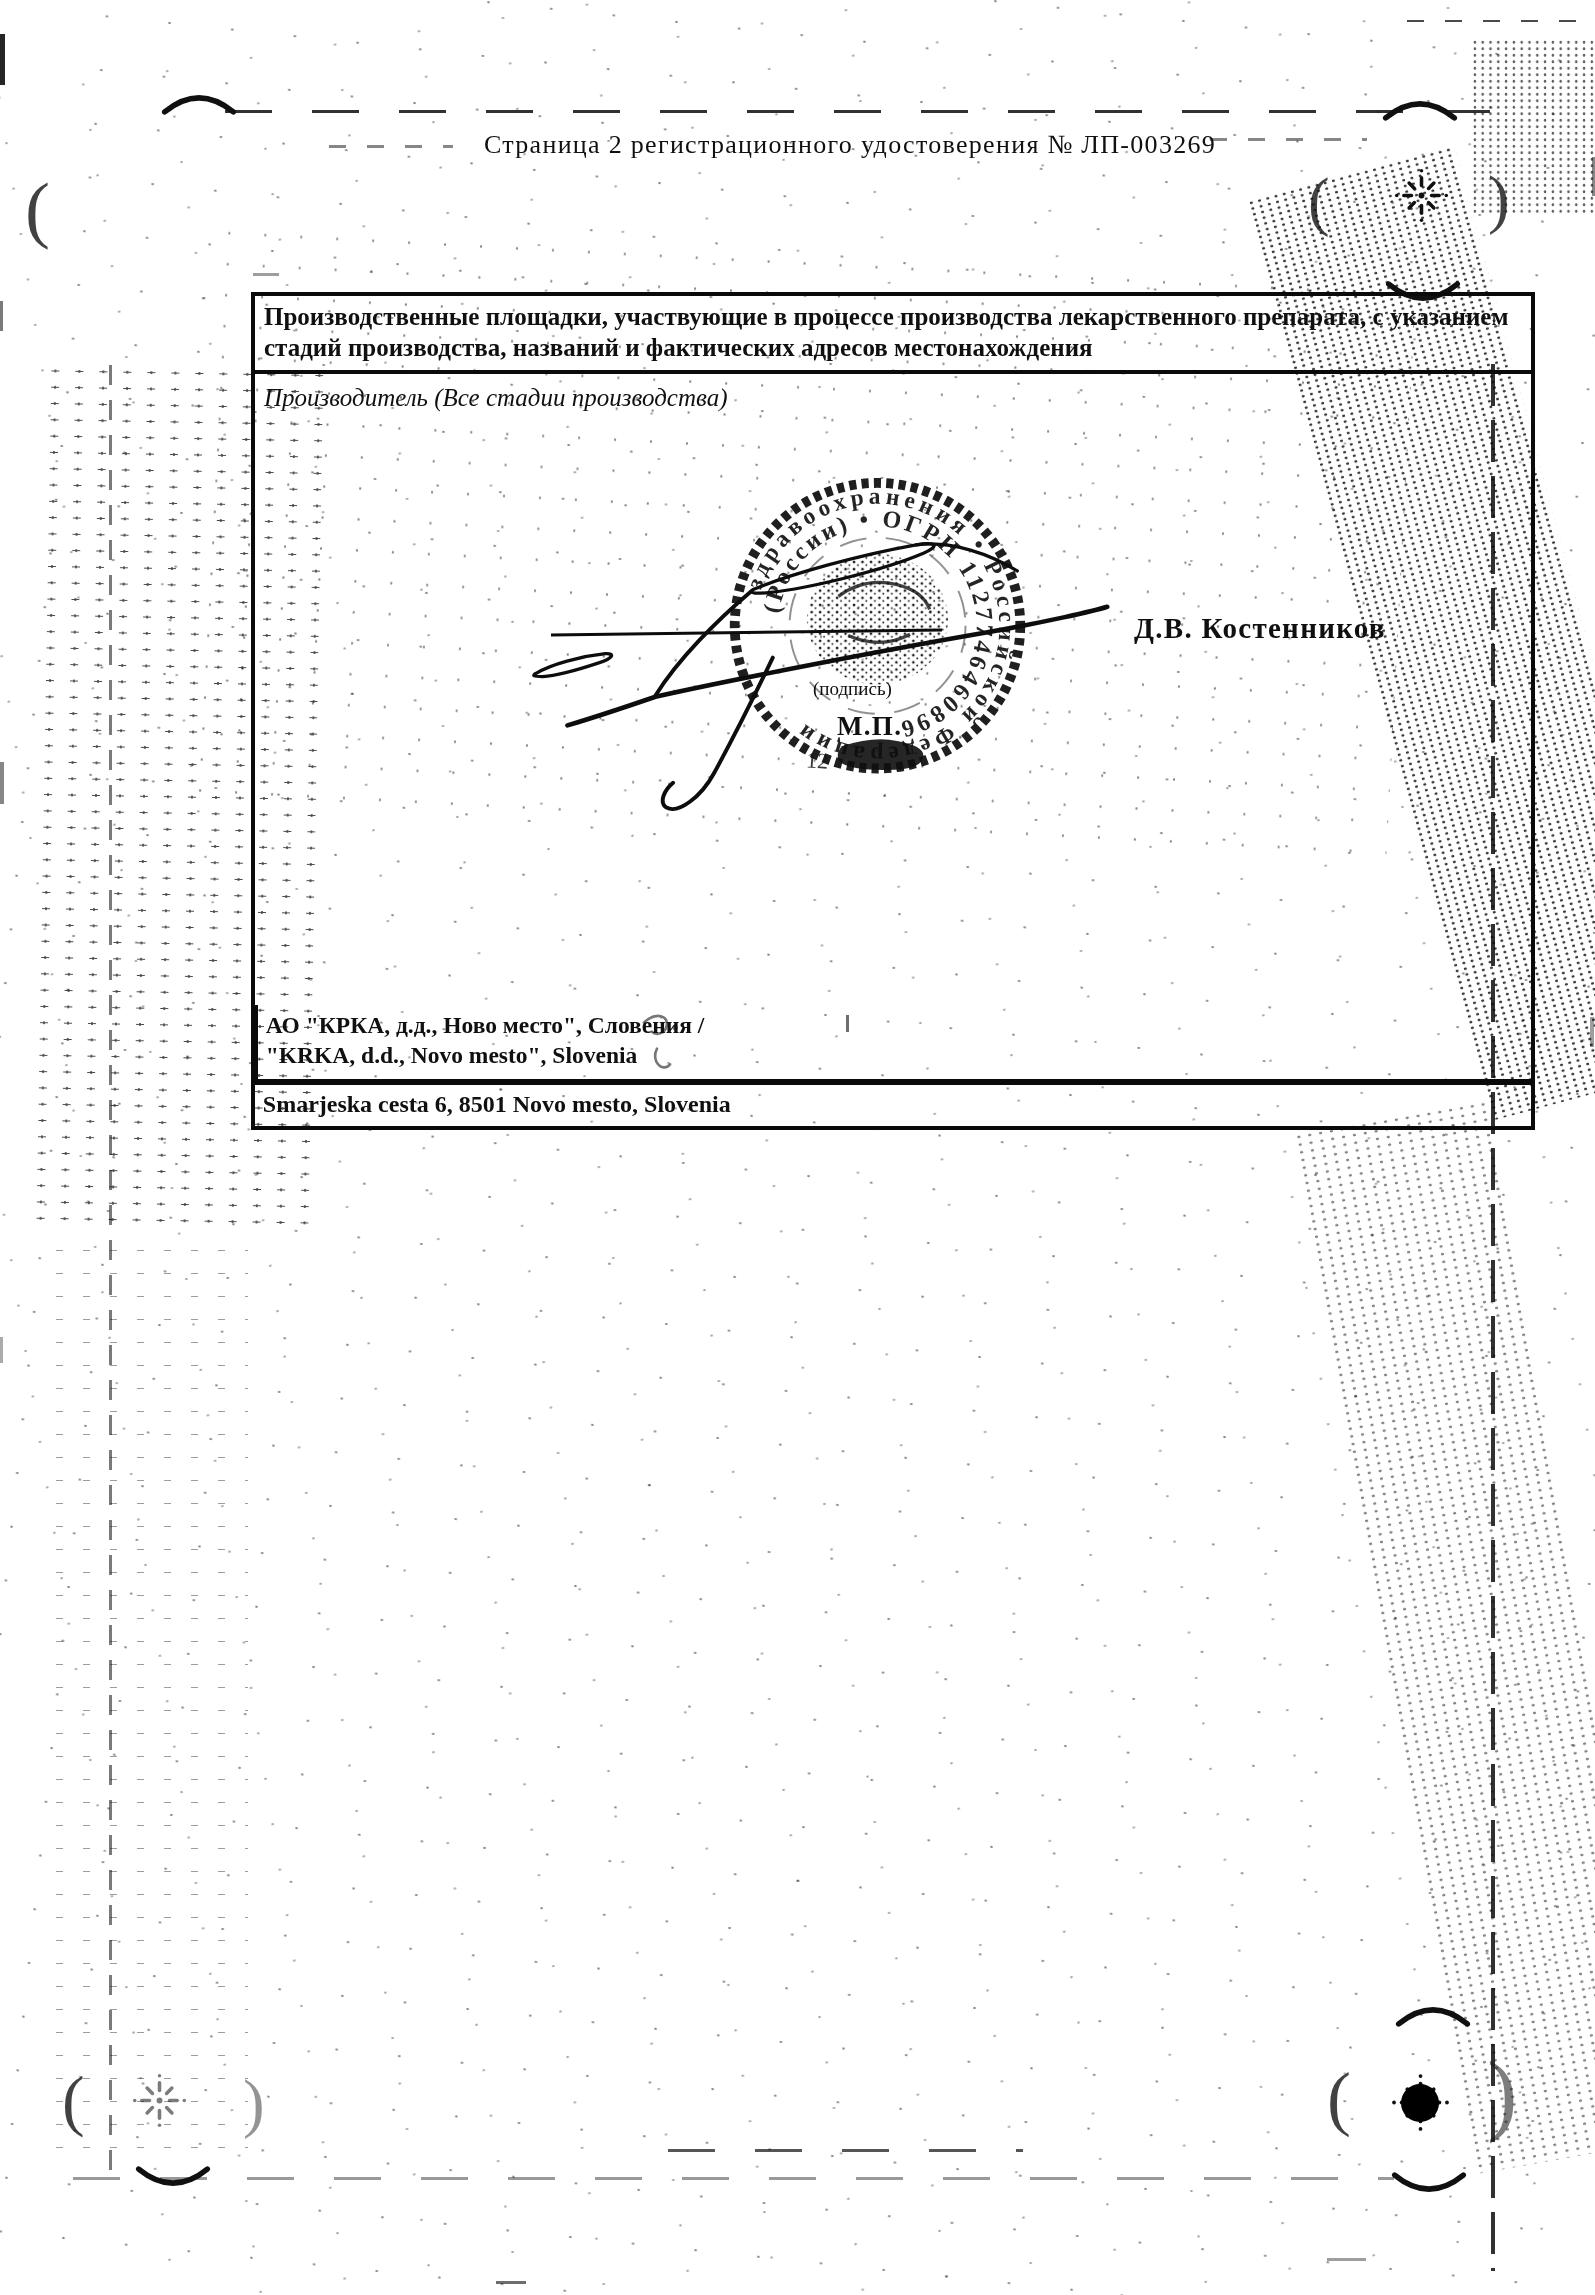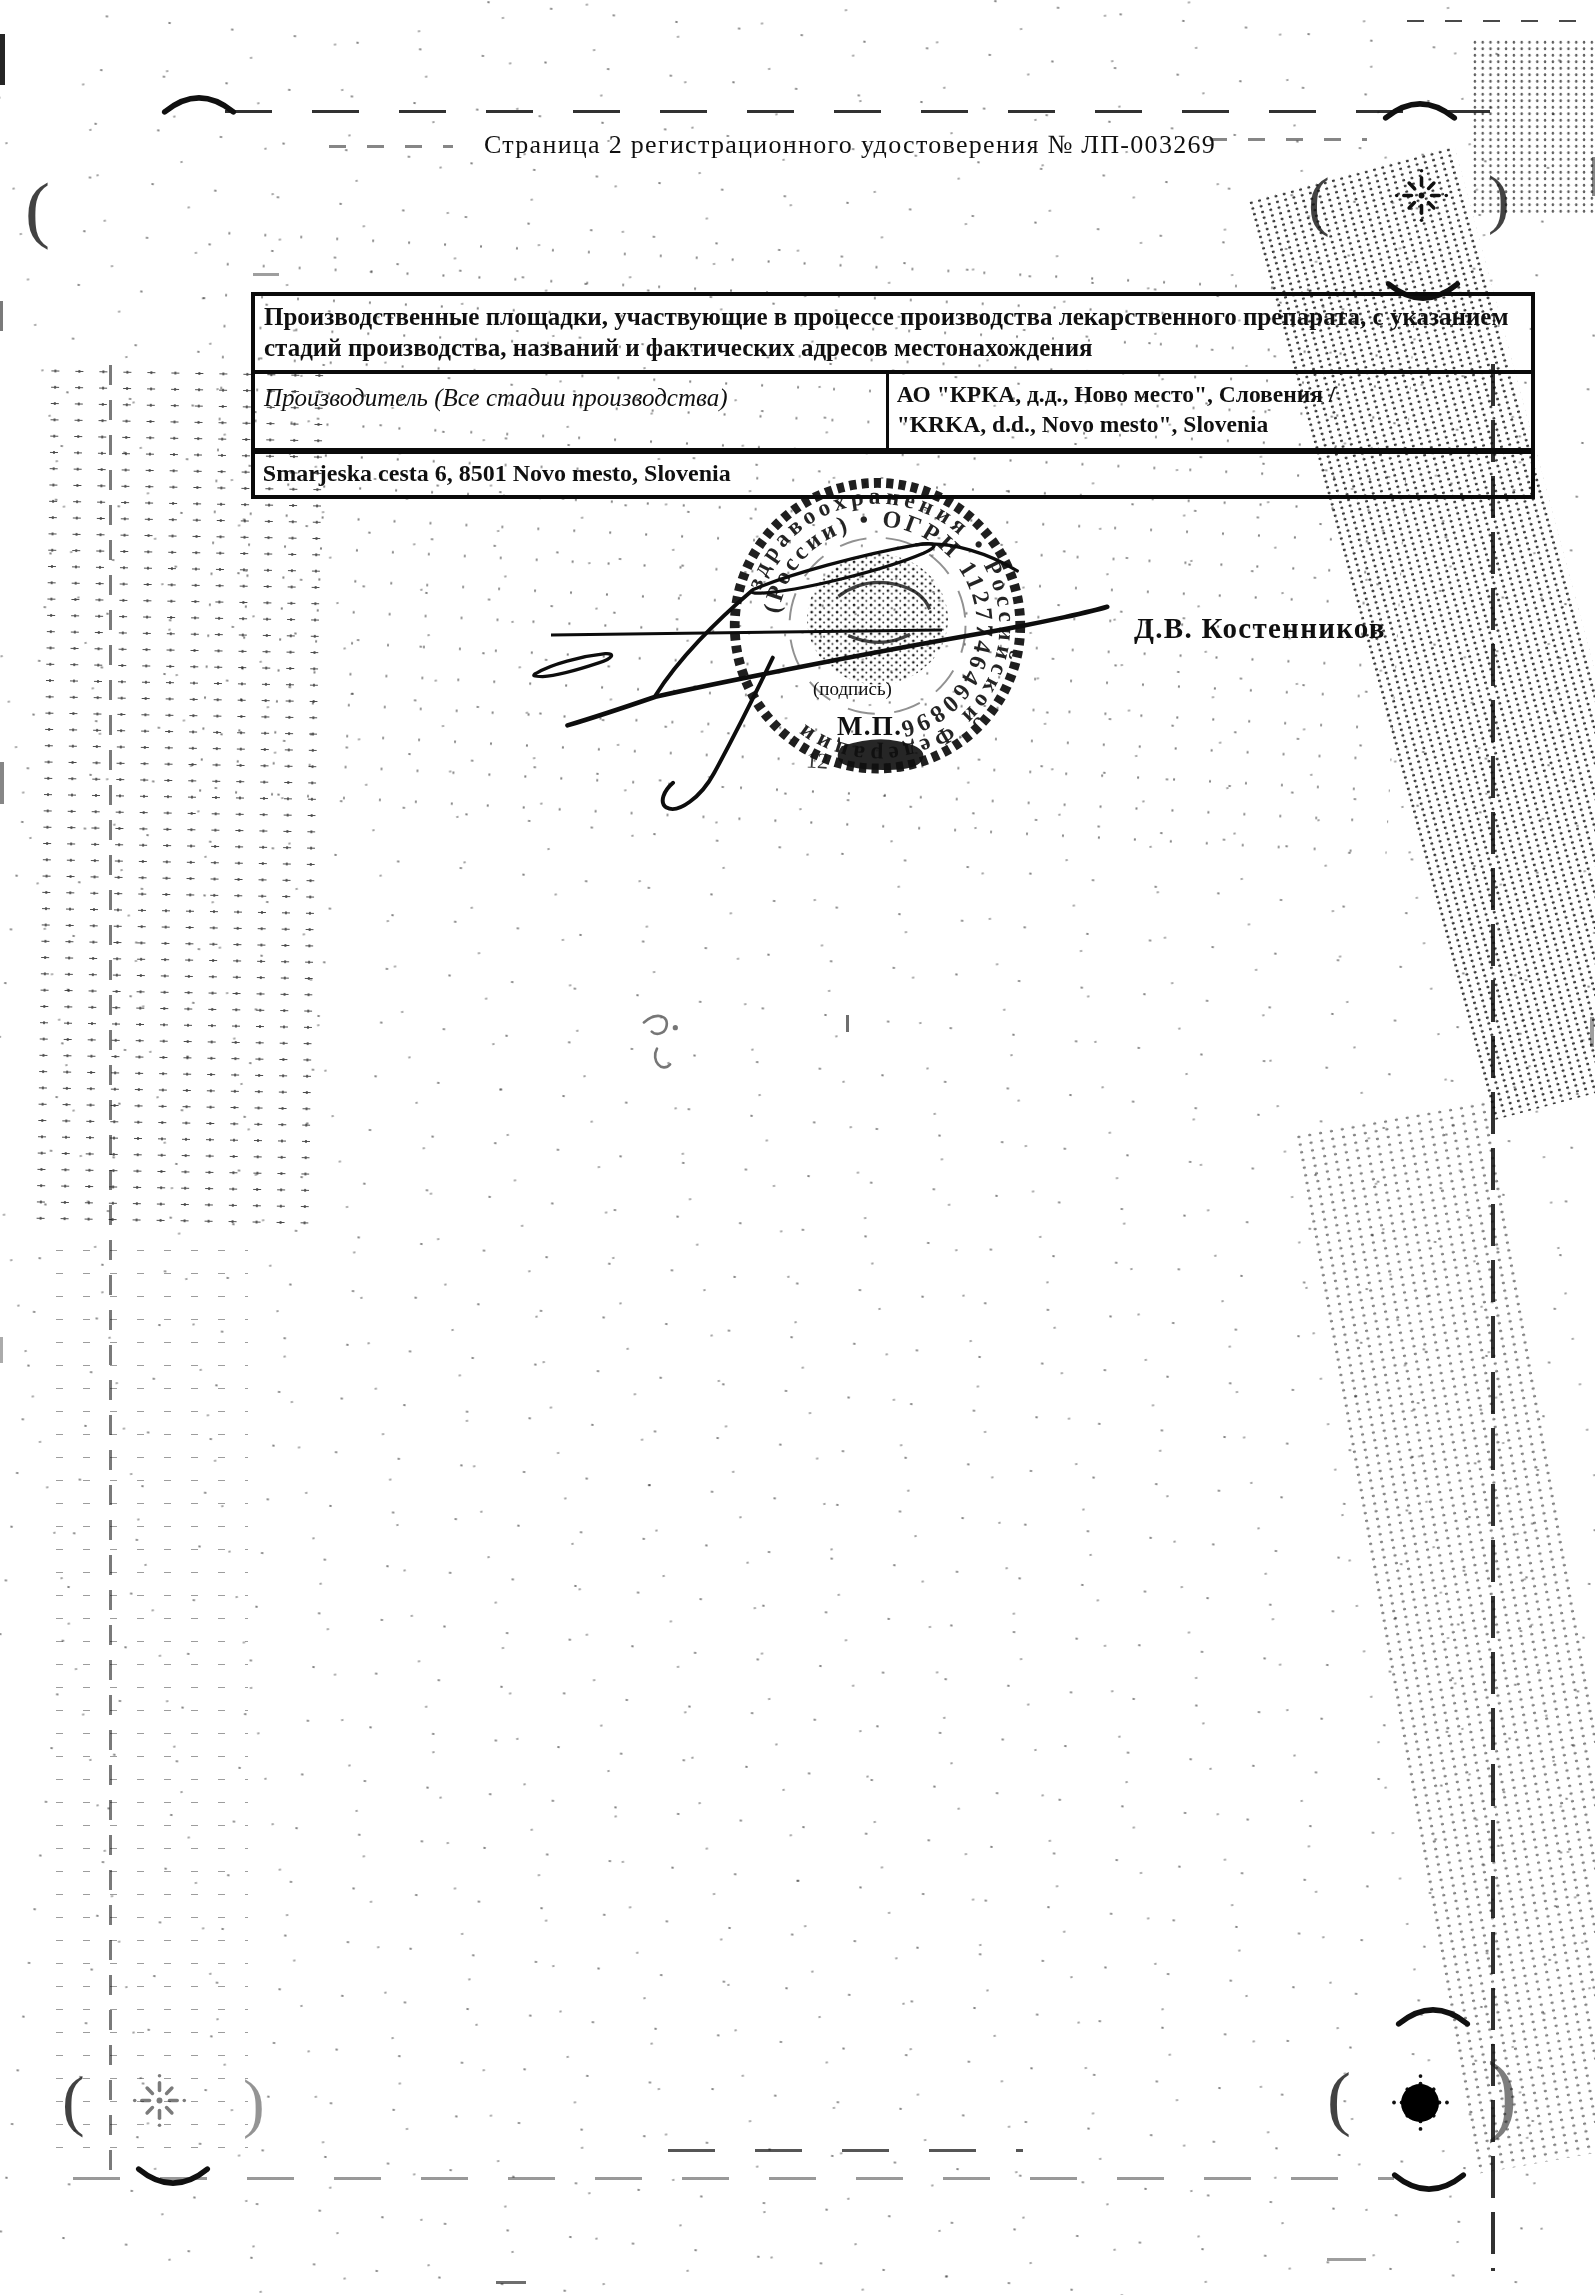--- a/index.html
+++ b/index.html
@@ -17,21 +17,21 @@
   .vdash2{position:absolute;background-image:repeating-linear-gradient(180deg,#0d0d0d 0 42px,transparent 42px 56px);}
   .paren{position:absolute;font-family:"Liberation Serif",serif;color:#141414;}
   
   .doc-header{position:absolute;left:464px;top:130px;font-size:26px;letter-spacing:1.3px;
               white-space:nowrap;z-index:3;margin-left:20px;}
   
   .man-table{position:absolute;left:251px;top:292px;width:1284px;border:4.6px solid #0a0a0a;
              box-sizing:border-box;z-index:3;background:transparent;}
   .man-table .thead{font-weight:700;font-size:25px;line-height:31px;padding:5.2px 10.4px 6.5px 9px;
                     border-bottom:4.6px solid #0a0a0a;}
-  .man-row2{display:flex;border-bottom:6.5px solid #0a0a0a;}
+  .man-row2{display:flex;border-bottom:6.5px solid #0a0a0a;flex-direction:column;}
   .man-cell-label{flex:0 0 631px;box-sizing:border-box;font-style:italic;font-size:25px;
                   line-height:30px;padding:9px 6.5px 17px 9px;}
   .man-cell-value{flex:1;box-sizing:border-box;border-left:3.9px solid #0a0a0a;font-weight:700;
                   font-size:23.5px;line-height:30px;padding:5.2px 5.2px 9px 7.8px;}
   .man-row3{font-weight:700;font-size:24px;line-height:29px;padding:5.2px 7.8px 6.5px 7.8px;}
   
   .sig-title{position:absolute;left:218px;top:605px;font-weight:700;font-size:27px;
              letter-spacing:1.3px;line-height:55px;z-index:6;white-space:nowrap;}
   .signer{position:absolute;left:1094px;top:612px;font-weight:700;font-size:29px;
           letter-spacing:1.3px;z-index:6;white-space:nowrap;margin-left:40px;}

